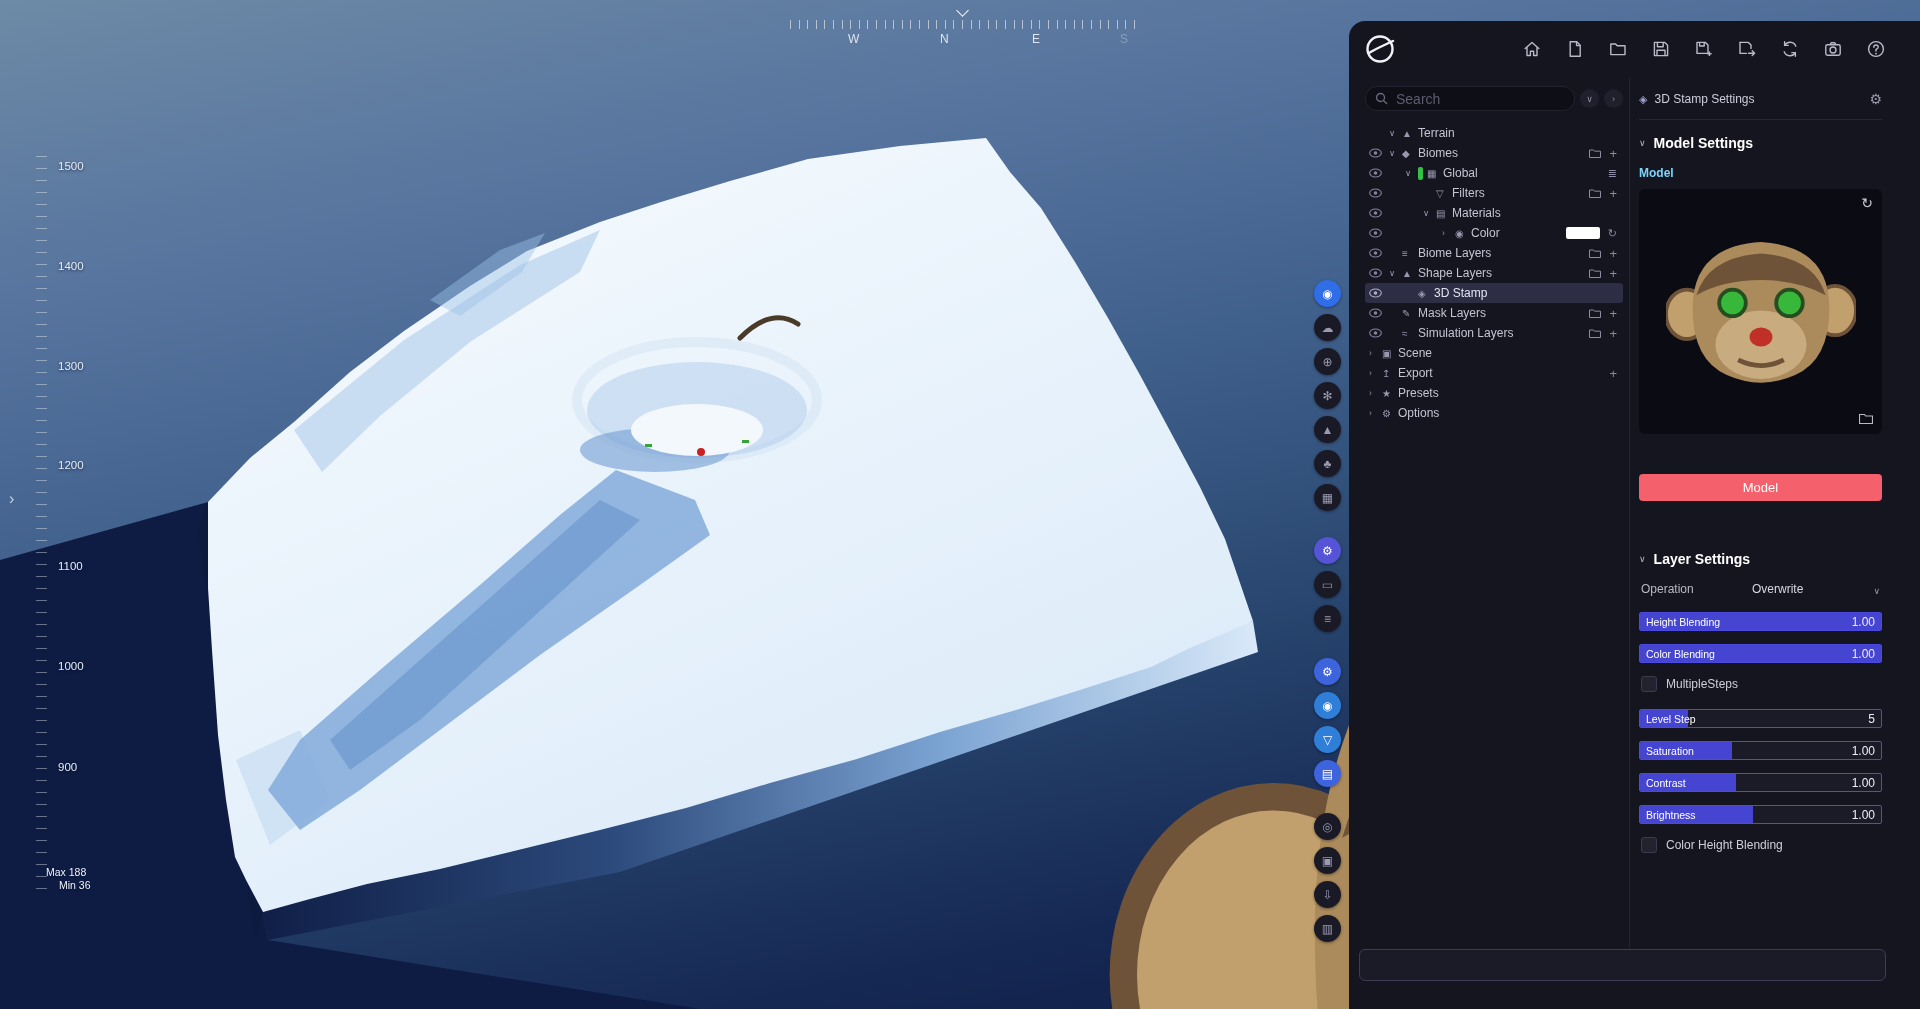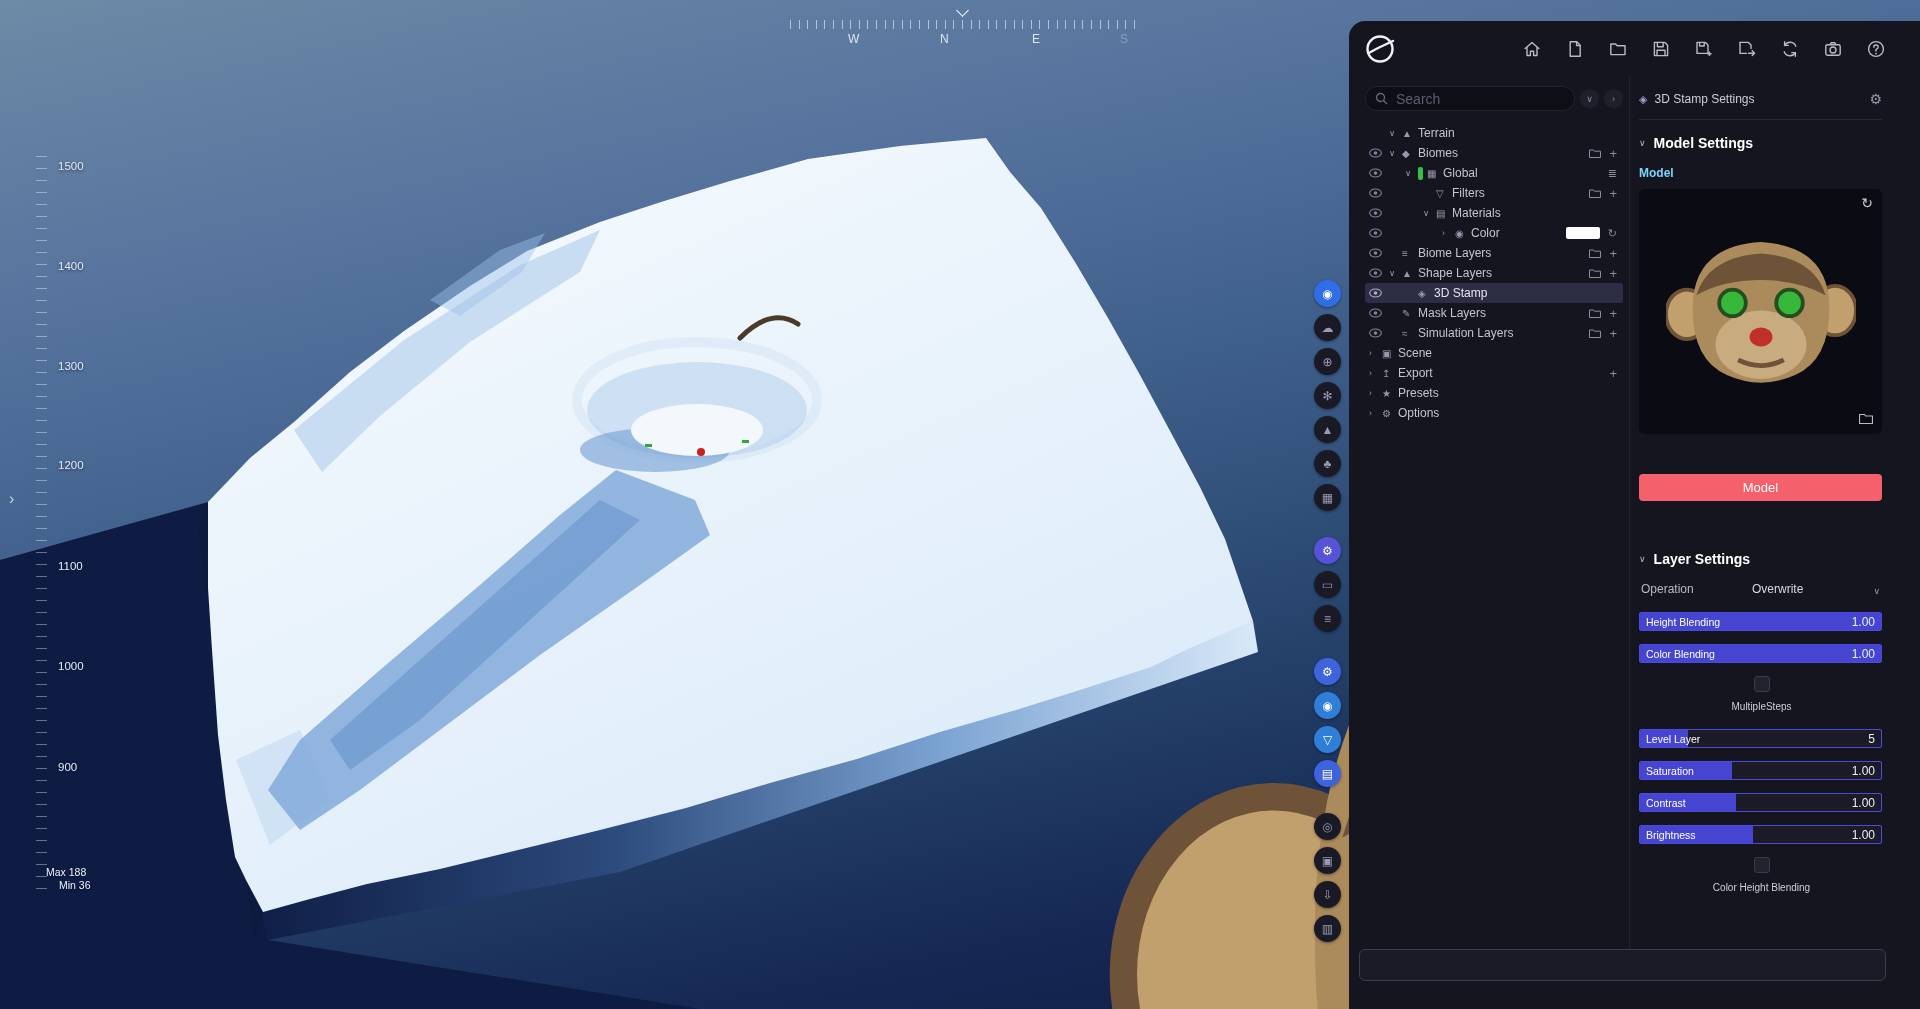--- a/index.html
+++ b/index.html
@@ -94,21 +94,21 @@
       font-size:13px;cursor:pointer;font-family:inherit;margin-bottom:50px;}
   .op-row{display:flex;align-items:center;margin:2px 2px 16px 2px;color:#b9b9c6;font-size:12px;}
   .op-dd{margin-left:auto;width:128px;display:flex;align-items:flex-end;justify-content:space-between;
       color:#d8d8e2;cursor:pointer;gap:11px;}
   .op-dd .chev{font-size:9px;color:#9a9ab0;}
   .slider{position:relative;height:17px;border:1px solid #4a4ae0;border-radius:2px;background:#1b1b28;
       margin-bottom:13px;overflow:hidden;cursor:ew-resize;}
   .slider .fill{position:absolute;left:0;top:0;bottom:0;width:0;background:#4545d2;}
   .slider .s-label{position:absolute;left:6px;top:50%;transform:translateY(-50%);font-size:10.5px;color:#fff;z-index:1;}
   .slider .s-value{position:absolute;right:6px;top:50%;transform:translateY(-50%);font-size:12px;color:#ededf5;z-index:1;}
-  .check-row{display:flex;align-items:center;gap:9px;margin:4px 0 17px 2px;color:#cfcfda;font-size:10px;flex-direction:column;}
+  .check-row{display:flex;align-items:center;gap:9px;margin:4px 0 17px 2px;color:#cfcfda;font-size:12px;}
   .checkbox{width:14px;height:14px;background:#23232f;border:1px solid #3a3a50;border-radius:3px;cursor:pointer;flex:none;}
 
   .command-bar{position:absolute;left:10px;right:34px;bottom:28px;height:30px;background:#1b1b27;
       border:1px solid #3c3c55;border-radius:6px;}
   .command-bar input{width:100%;height:100%;background:none;border:none;outline:none;color:#cfcfda;
       font-size:12px;padding:0 10px;box-sizing:border-box;font-family:inherit;}
 </style>
 </head>
 <body>
 
@@ -583,21 +583,21 @@
         <span class="s-value">1.00</span>
       </div>
 
       <div class="check-row">
         <span class="checkbox"></span>
         <span>MultipleSteps</span>
       </div>
 
       <div class="slider">
         <div class="fill" style="width: 20%;"></div>
-        <span class="s-label">Level Layer</span>
+        <span class="s-label">Level Step</span>
         <span class="s-value">5</span>
       </div>
       <div class="slider">
         <div class="fill" style="width: 38%;"></div>
         <span class="s-label">Saturation</span>
         <span class="s-value">1.00</span>
       </div>
       <div class="slider">
         <div class="fill" style="width: 40%;"></div>
         <span class="s-label">Contrast</span>

